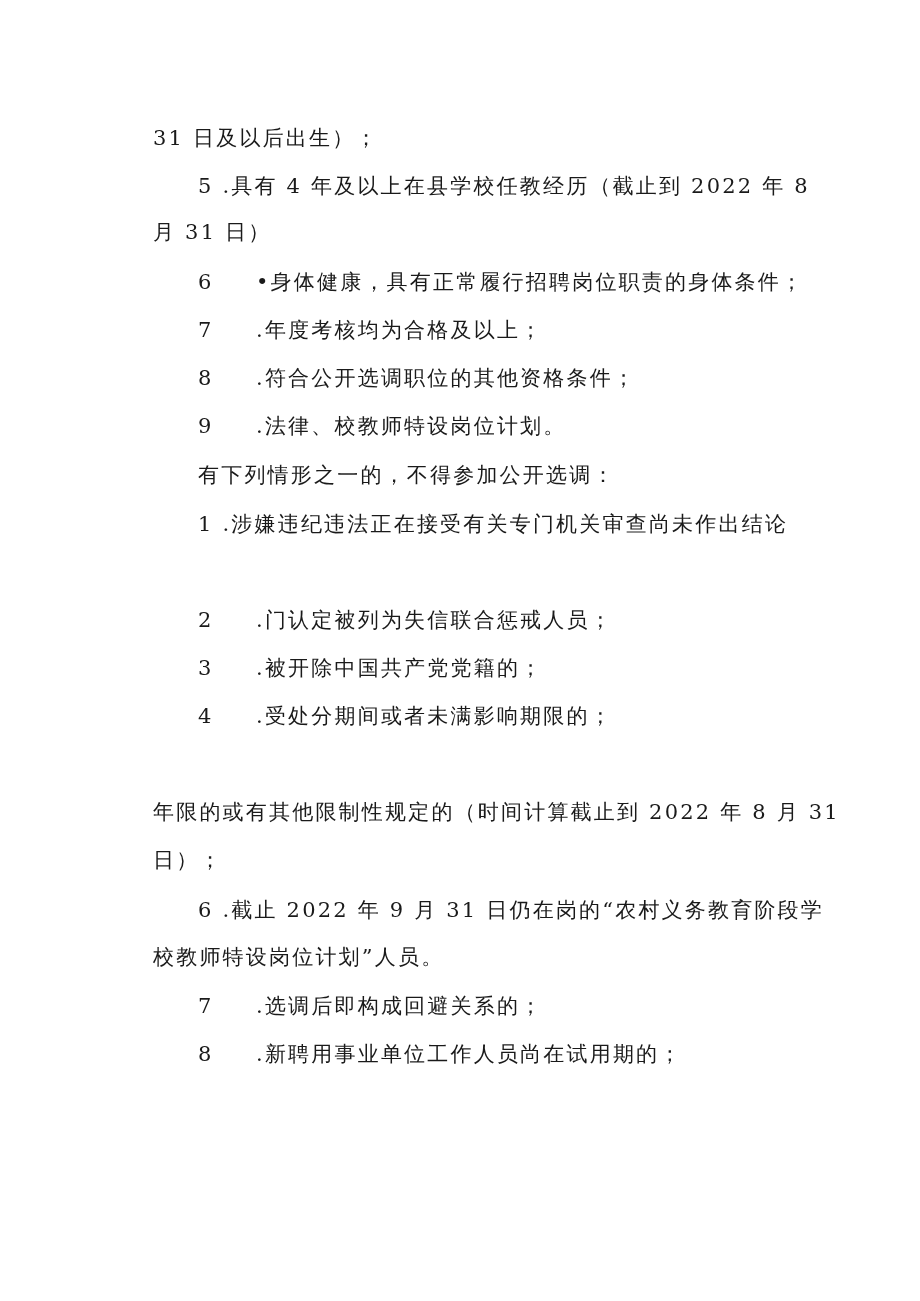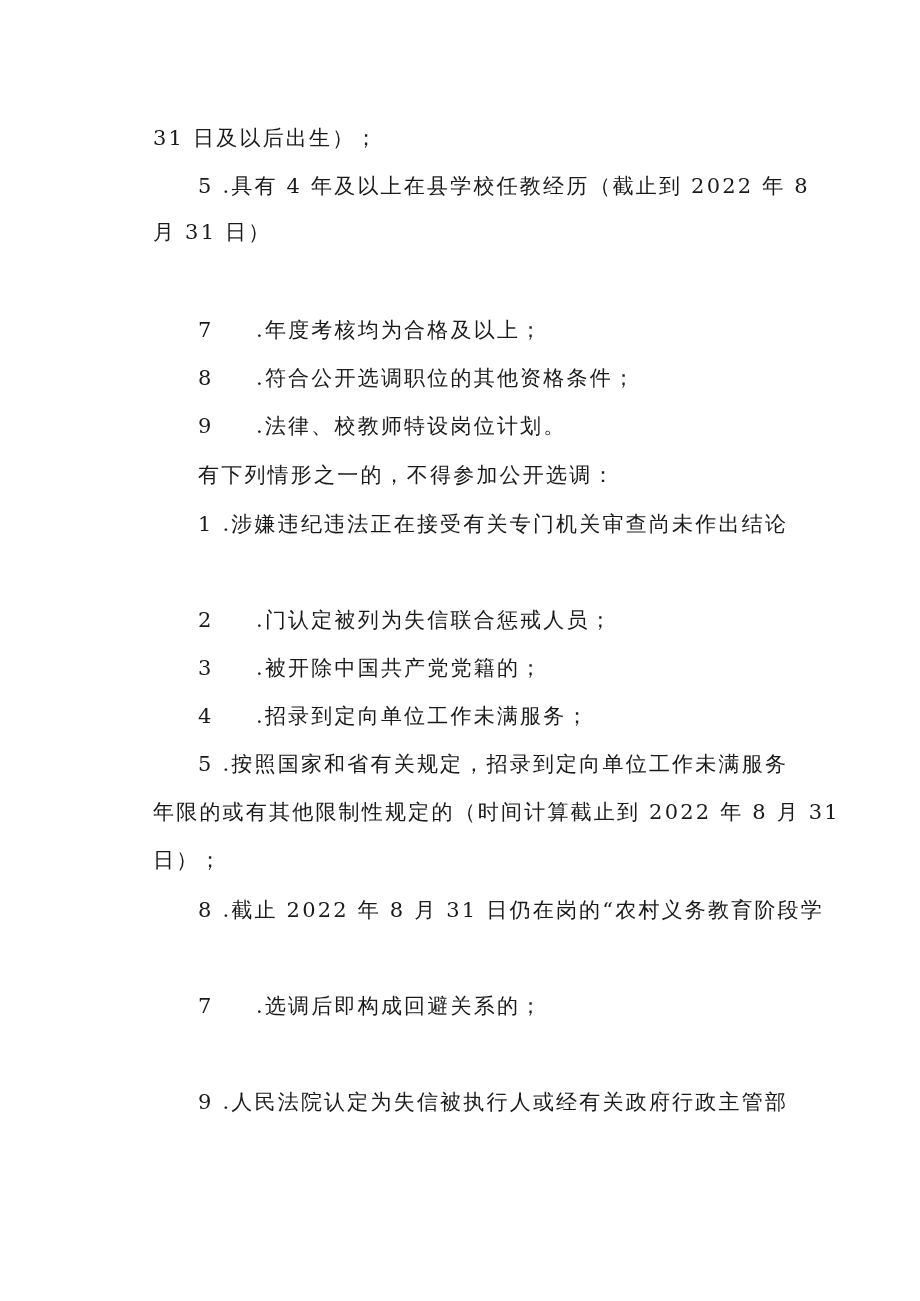--- a/index.html
+++ b/index.html
@@ -35,34 +35,35 @@
     .num { display: inline-block; width: 58px; }
   </style>
 </head>
 <body>
 
 <div class="page">
   <div class="line" style="top:124px">31 日及以后出生）；</div>
   <div class="line indent" style="top:172px">5 .具有 4 年及以上在县学校任教经历（截止到 2022 年 8</div>
   <div class="line" style="top:218px">月 31 日）</div>
 
+  <div class="line indent" style="top:268px"><span class="num">6</span><span>•身体健康，具有正常履行招聘岗位职责的身体条件；</span></div>
   <div class="line indent" style="top:316px"><span class="num">7</span><span>.年度考核均为合格及以上；</span></div>
   <div class="line indent" style="top:364px"><span class="num">8</span><span>.符合公开选调职位的其他资格条件；</span></div>
   <div class="line indent" style="top:412px"><span class="num">9</span><span>.法律、校教师特设岗位计划。</span></div>
 
   <div class="line indent" style="top:461px">有下列情形之一的，不得参加公开选调：</div>
 
   <div class="line indent" style="top:510px">1 .涉嫌违纪违法正在接受有关专门机关审查尚未作出结论</div>
 
   <div class="line indent" style="top:606px"><span class="num">2</span><span>.门认定被列为失信联合惩戒人员；</span></div>
   <div class="line indent" style="top:654px"><span class="num">3</span><span>.被开除中国共产党党籍的；</span></div>
-  <div class="line indent" style="top:702px"><span class="num">4</span><span>.招录到定向单位工作未满服务；</span></div>
+  <div class="line indent" style="top:702px"><span class="num">4</span><span>.受处分期间或者未满影响期限的；</span></div>
 
-  <div class="line indent" style="top:750px">5 .按照国家和省有关规定，招录到定向单位工作未满服务</div>
   <div class="line" style="top:798px">年限的或有其他限制性规定的（时间计算截止到 2022 年 8 月 31</div>
   <div class="line" style="top:846px">日）；</div>
 
-  <div class="line indent" style="top:896px">8 .截止 2022 年 8 月 31 日仍在岗的“农村义务教育阶段学</div>
+  <div class="line indent" style="top:896px">6 .截止 2022 年 9 月 31 日仍在岗的“农村义务教育阶段学</div>
+  <div class="line" style="top:943px">校教师特设岗位计划”人员。</div>
 
   <div class="line indent" style="top:992px"><span class="num">7</span><span>.选调后即构成回避关系的；</span></div>
+  <div class="line indent" style="top:1040px"><span class="num">8</span><span>.新聘用事业单位工作人员尚在试用期的；</span></div>
 
-  <div class="line indent" style="top:1088px">9 .人民法院认定为失信被执行人或经有关政府行政主管部</div>
 </div>
 
 </body></html>

